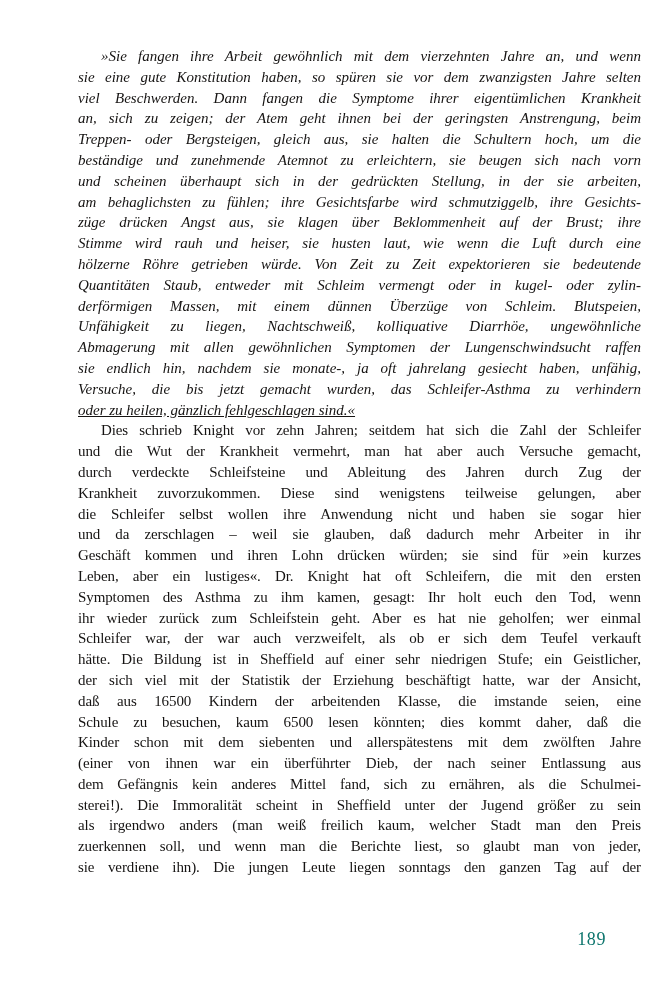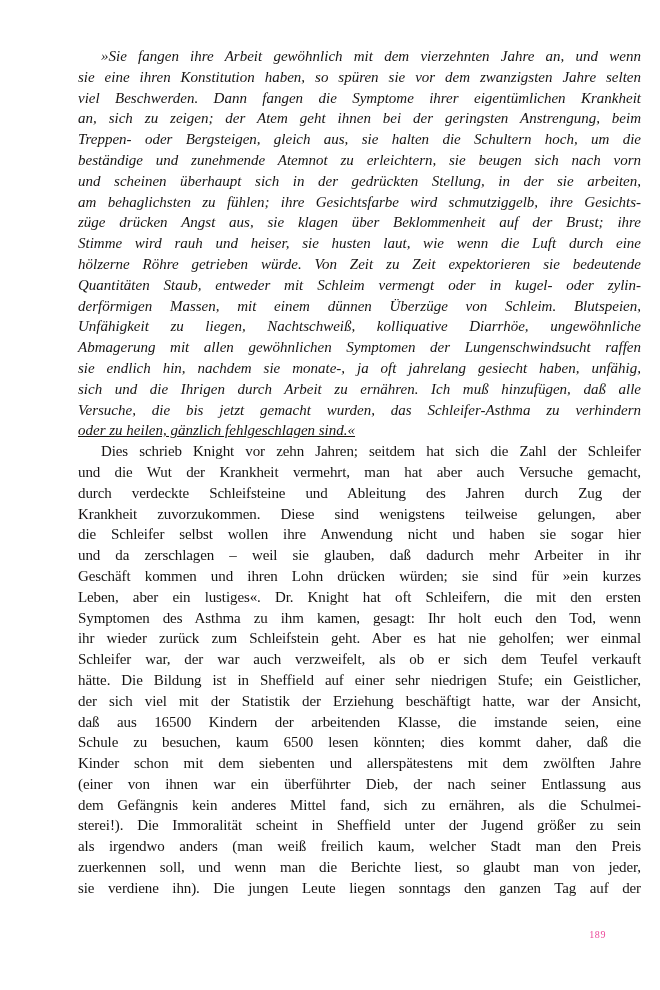--- a/index.html
+++ b/index.html
@@ -42,48 +42,47 @@
   .para.italic .line {
     font-style: italic;
     letter-spacing: 0;
   }
   .folio {
     position: absolute;
     top: 929px;
     left: 0;
     width: 606px;
     text-align: right;
-    font-size: 10px;
+    font-size: 18px;
     letter-spacing: 0.6px;
-    color: #ec4899;
+    color: #0f766e;
   }
 </style>
 </head>
 <body>
 
 <div class="page">
   <div class="text-block" id="text-block">
       <div class="para italic">
         <div class="line indent">»Sie fangen ihre Arbeit gewöhnlich mit dem vierzehnten Jahre an, und wenn</div>
-        <div class="line">sie eine ihren Konstitution haben, so spüren sie vor dem zwanzigsten Jahre selten</div>
+        <div class="line">sie eine gute Konstitution haben, so spüren sie vor dem zwanzigsten Jahre selten</div>
         <div class="line">viel Beschwerden. Dann fangen die Symptome ihrer eigentümlichen Krankheit</div>
         <div class="line">an, sich zu zeigen; der Atem geht ihnen bei der geringsten Anstrengung, beim</div>
         <div class="line">Treppen- oder Bergsteigen, gleich aus, sie halten die Schultern hoch, um die</div>
         <div class="line">beständige und zunehmende Atemnot zu erleichtern, sie beugen sich nach vorn</div>
         <div class="line">und scheinen überhaupt sich in der gedrückten Stellung, in der sie arbeiten,</div>
         <div class="line">am behaglichsten zu fühlen; ihre Gesichtsfarbe wird schmutziggelb, ihre Gesichts-</div>
         <div class="line">züge drücken Angst aus, sie klagen über Beklommenheit auf der Brust; ihre</div>
         <div class="line">Stimme wird rauh und heiser, sie husten laut, wie wenn die Luft durch eine</div>
         <div class="line">hölzerne Röhre getrieben würde. Von Zeit zu Zeit expektorieren sie bedeutende</div>
         <div class="line">Quantitäten Staub, entweder mit Schleim vermengt oder in kugel- oder zylin-</div>
         <div class="line">derförmigen Massen, mit einem dünnen Überzüge von Schleim. Blutspeien,</div>
         <div class="line">Unfähigkeit zu liegen, Nachtschweiß, kolliquative Diarrhöe, ungewöhnliche</div>
         <div class="line">Abmagerung mit allen gewöhnlichen Symptomen der Lungenschwindsucht raffen</div>
         <div class="line">sie endlich hin, nachdem sie monate-, ja oft jahrelang gesiecht haben, unfähig,</div>
-        <div class="line">sich und die Ihrigen durch Arbeit zu ernähren. Ich muß hinzufügen, daß alle</div>
         <div class="line">Versuche, die bis jetzt gemacht wurden, das Schleifer-Asthma zu verhindern</div>
         <div class="line no-justify-last">oder zu heilen, gänzlich fehlgeschlagen sind.«</div>
       </div>
       <div class="para">
         <div class="line indent">Dies schrieb Knight vor zehn Jahren; seitdem hat sich die Zahl der Schleifer</div>
         <div class="line">und die Wut der Krankheit vermehrt, man hat aber auch Versuche gemacht,</div>
         <div class="line">durch verdeckte Schleifsteine und Ableitung des Jahren durch Zug der</div>
         <div class="line">Krankheit zuvorzukommen. Diese sind wenigstens teilweise gelungen, aber</div>
         <div class="line">die Schleifer selbst wollen ihre Anwendung nicht und haben sie sogar hier</div>
         <div class="line">und da zerschlagen – weil sie glauben, daß dadurch mehr Arbeiter in ihr</div>

